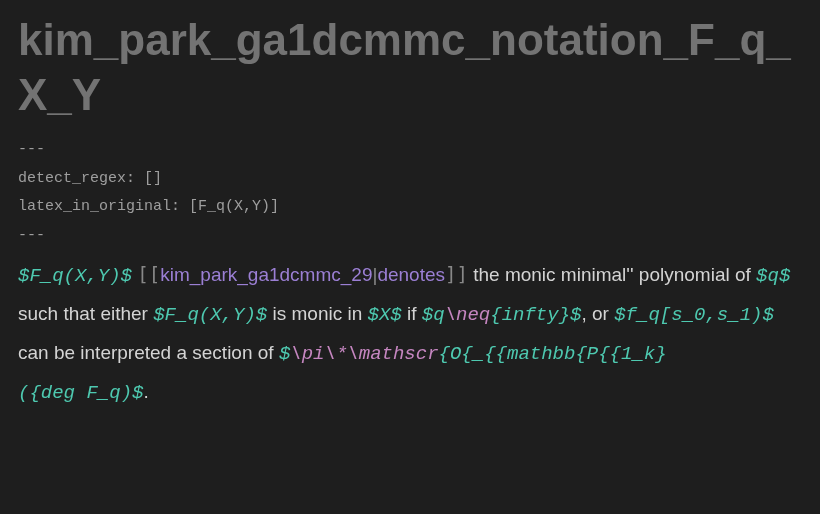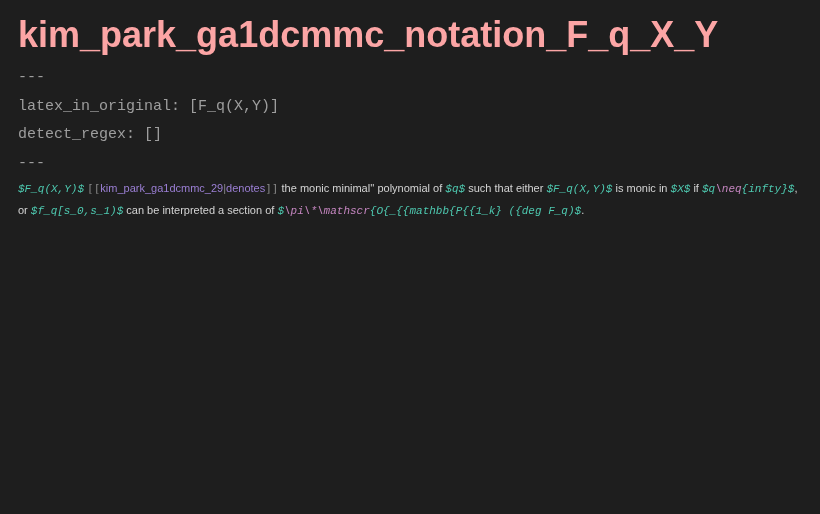--- a/index.html
+++ b/index.html
@@ -6,37 +6,38 @@
   body {
     background: #1e1e1e;
     color: #d4d4d4;
     font-family: "Segoe UI", -apple-system, sans-serif;
     width: 820px;
     height: 514px;
     overflow: hidden;
     padding: 12px 18px;
   }
   h1.page-title {
-    font-size: 36px;
+    font-size: 44px;
     font-weight: 700;
-    color: #fca5a5;
+    color: #737373;
     line-height: 1.25;
-    margin-bottom: 7px;
+    margin-bottom: 14px;
     word-break: break-word;
   }
   .frontmatter {
     font-family: Consolas, "Courier New", monospace;
     font-size: 15px;
     color: #9e9e9e;
     line-height: 1.9;
   }
   .fm-key { color: #9e9e9e; }
   .fm-val { color: #9e9e9e; }
   .body-text {
-    font-size: 11px;
+    margin-top: 6px;
+    font-size: 19px;
     line-height: 1.95;
     color: #d4d4d4;
   }
   .math {
     font-family: Consolas, "Courier New", monospace;
     font-style: italic;
     color: #4ec9b0;
   }
   .math .dollar { color: #4ec9b0; }
   .math .cmd { color: #c586c0; font-style: italic; }
@@ -48,24 +49,24 @@
   .plain { color: #d4d4d4; font-style: normal; font-family: "Segoe UI", sans-serif; }
 </style>
 </head>
 <body>
 
 <h1 class="page-title">kim_park_ga1dcmmc_notation_F_q_X_Y</h1>
 
 <div class="frontmatter">
   <div>---</div>
   <div>
-    <span class="fm-key">latex_in_original</span>: <span class="fm-val">[F_q(X,Y)]</span>
+    <span class="fm-key">detect_regex</span>: <span class="fm-val">[]</span>
   </div>
   <div>
-    <span class="fm-key">detect_regex</span>: <span class="fm-val">[]</span>
+    <span class="fm-key">latex_in_original</span>: <span class="fm-val">[F_q(X,Y)]</span>
   </div>
   <div>---</div>
 </div>
 
 <div class="body-text">
   <span class="math">$F_q(X,Y)$</span>
   <span class="link-brackets">[[</span><span class="wikilink"><span>kim_park_ga1dcmmc_29</span><span class="pipe">|</span><span>denotes</span></span><span class="link-brackets">]]</span><span class="plain"> the monic minimal'' polynomial of </span><span class="math">$q$</span><span class="plain"> such that either </span><span class="math">$F_q(X,Y)$</span><span class="plain"> is monic in </span><span class="math">$X$</span><span class="plain"> if </span><span class="math"><span class="dollar">$</span><span class="varX">q</span><span class="cmd">\neq</span><span class="brace">{</span><span class="varX">infty</span><span class="brace">}</span><span class="dollar">$</span></span><span class="plain">, or </span><span class="math">$f_q[s_0,s_1)$</span><span class="plain"> can be interpreted a section of </span><span class="math"><span class="dollar">$</span><span class="cmd">\pi</span><span class="cmd">\*</span><span class="cmd">\mathscr</span><span class="brace">{</span><span class="varX">O</span><span class="brace">{</span><span class="varX">_</span><span class="brace">{{</span><span class="varX">mathbb</span><span class="brace">{</span><span class="varX">P</span><span class="brace">{{</span><span class="varX">1_k</span><span class="brace">}</span> <span class="varX">(</span><span class="brace">{</span><span class="varX">deg&nbsp;F_q)</span><span class="dollar">$</span></span><span class="plain">.</span>
 </div>
 
 </body></html>

